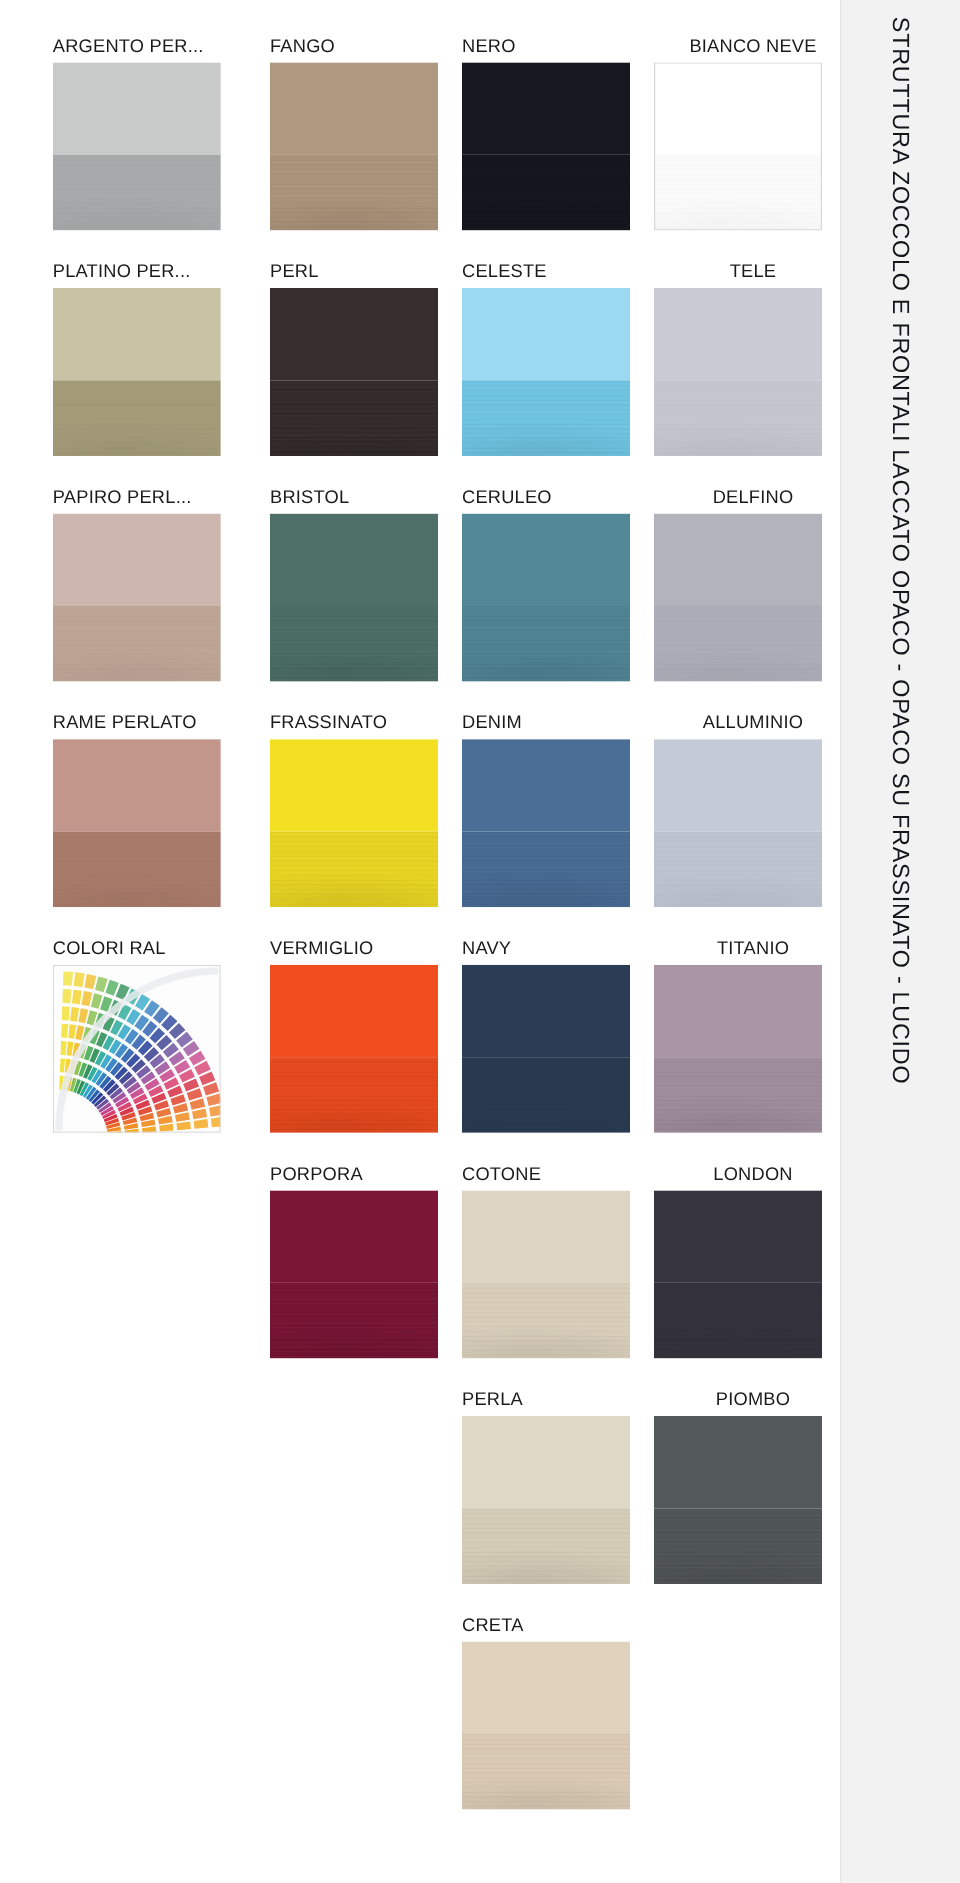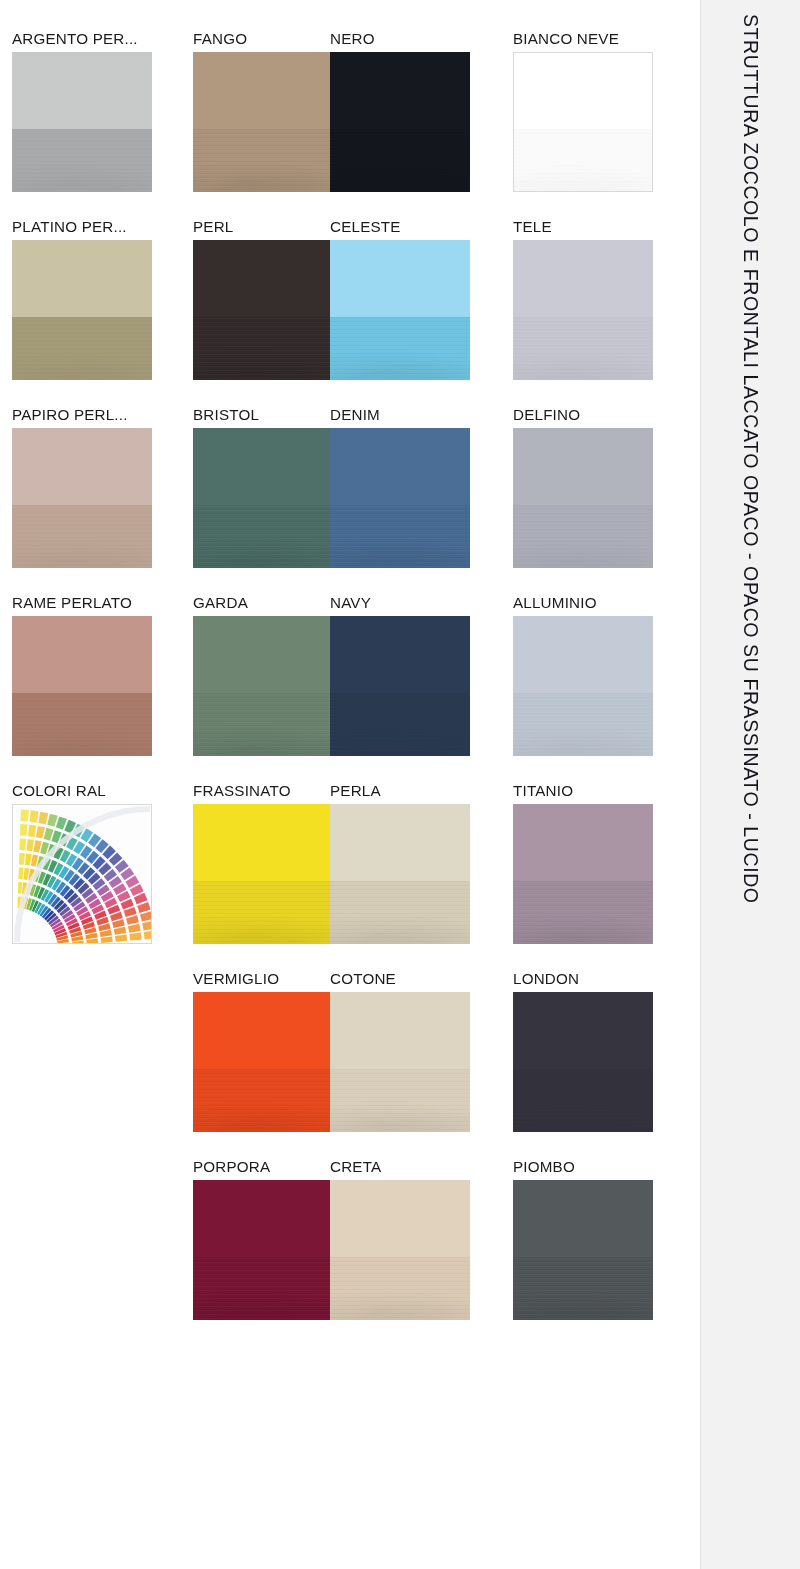--- a/index.html
+++ b/index.html
@@ -7,23 +7,23 @@
     width:800px;height:1569px;
     background:#ffffff;
     font-family:"Liberation Sans","DejaVu Sans",sans-serif;
     overflow:hidden;position:relative;
   }
   #board{position:absolute;left:0;top:0;width:700px;height:1569px;background:#fff;}
   .grid{position:absolute;left:12px;top:30px;width:660px;}
   .col{position:absolute;top:0;width:141px;}
   .col-0{left:0px;}
   .col-1{left:181px;}
-  .col-2{left:318px;}
-  .col-3{left:501px;}
-  .cell{position:relative;width:141px;height:188px;}
+  .col-2{left:341px;}
+  .col-3{left:501px;text-align:center;}
+  .cell{position:relative;width:141px;height:188px;margin-left:32px;}
   .cell-label{
     position:absolute;left:0;top:0;width:165px;
     font-size:15.2px;line-height:17px;letter-spacing:.2px;
     color:#1a1a1a;white-space:nowrap;
   }
   .swatch{
     position:absolute;left:0;top:22px;
     width:140px;height:140px;
     overflow:hidden;
   }
@@ -292,29 +292,20 @@
       <div class="cell">
         <div class="cell-label">BRISTOL</div>
         <div class="swatch">
           <div class="sw-top" style="background: rgb(78, 112, 104);"></div>
           <div class="sw-bot" style="background: rgb(74, 108, 100);">
               <div class="grain"></div>
             </div>
         </div>
       </div>
       <div class="cell">
-        <div class="cell-label">GARDA</div>
-        <div class="swatch">
-          <div class="sw-top" style="background: rgb(110, 133, 114);"></div>
-          <div class="sw-bot" style="background: rgb(106, 129, 110);">
-              <div class="grain"></div>
-            </div>
-        </div>
-      </div>
-      <div class="cell">
         <div class="cell-label">FRASSINATO</div>
         <div class="swatch">
           <div class="sw-top" style="background: rgb(244, 224, 35);"></div>
           <div class="sw-bot" style="background: rgb(231, 211, 34);">
               <div class="grain"></div>
             </div>
         </div>
       </div>
       <div class="cell">
         <div class="cell-label">VERMIGLIO</div>
@@ -349,51 +340,60 @@
       <div class="cell">
         <div class="cell-label">CELESTE</div>
         <div class="swatch">
           <div class="sw-top" style="background: rgb(155, 216, 242);"></div>
           <div class="sw-bot" style="background: rgb(110, 196, 225);">
               <div class="grain"></div>
             </div>
         </div>
       </div>
       <div class="cell">
+        <div class="cell-label">CERULEO</div>
+        <div class="swatch">
+          <div class="sw-top" style="background: rgb(83, 136, 153);"></div>
+          <div class="sw-bot" style="background: rgb(78, 131, 148);">
+              <div class="grain"></div>
+            </div>
+        </div>
+      </div>
+      <div class="cell">
         <div class="cell-label">DENIM</div>
         <div class="swatch">
           <div class="sw-top" style="background: rgb(75, 110, 150);"></div>
           <div class="sw-bot" style="background: rgb(71, 106, 146);">
               <div class="grain"></div>
             </div>
         </div>
       </div>
       <div class="cell">
         <div class="cell-label">NAVY</div>
         <div class="swatch">
           <div class="sw-top" style="background: rgb(44, 60, 85);"></div>
           <div class="sw-bot" style="background: rgb(41, 57, 80);">
               <div class="grain grain-faint"></div>
             </div>
         </div>
       </div>
       <div class="cell">
+        <div class="cell-label">COTONE</div>
+        <div class="swatch">
+          <div class="sw-top" style="background: rgb(222, 212, 194);"></div>
+          <div class="sw-bot" style="background: rgb(216, 206, 186);">
+              <div class="grain"></div>
+            </div>
+        </div>
+      </div>
+      <div class="cell">
         <div class="cell-label">PERLA</div>
         <div class="swatch">
           <div class="sw-top" style="background: rgb(222, 216, 198);"></div>
           <div class="sw-bot" style="background: rgb(213, 204, 183);">
-              <div class="grain"></div>
-            </div>
-        </div>
-      </div>
-      <div class="cell">
-        <div class="cell-label">COTONE</div>
-        <div class="swatch">
-          <div class="sw-top" style="background: rgb(222, 212, 194);"></div>
-          <div class="sw-bot" style="background: rgb(216, 206, 186);">
               <div class="grain"></div>
             </div>
         </div>
       </div>
       <div class="cell">
         <div class="cell-label">CRETA</div>
         <div class="swatch">
           <div class="sw-top" style="background: rgb(225, 210, 190);"></div>
           <div class="sw-bot" style="background: rgb(218, 202, 180);">
               <div class="grain"></div>

